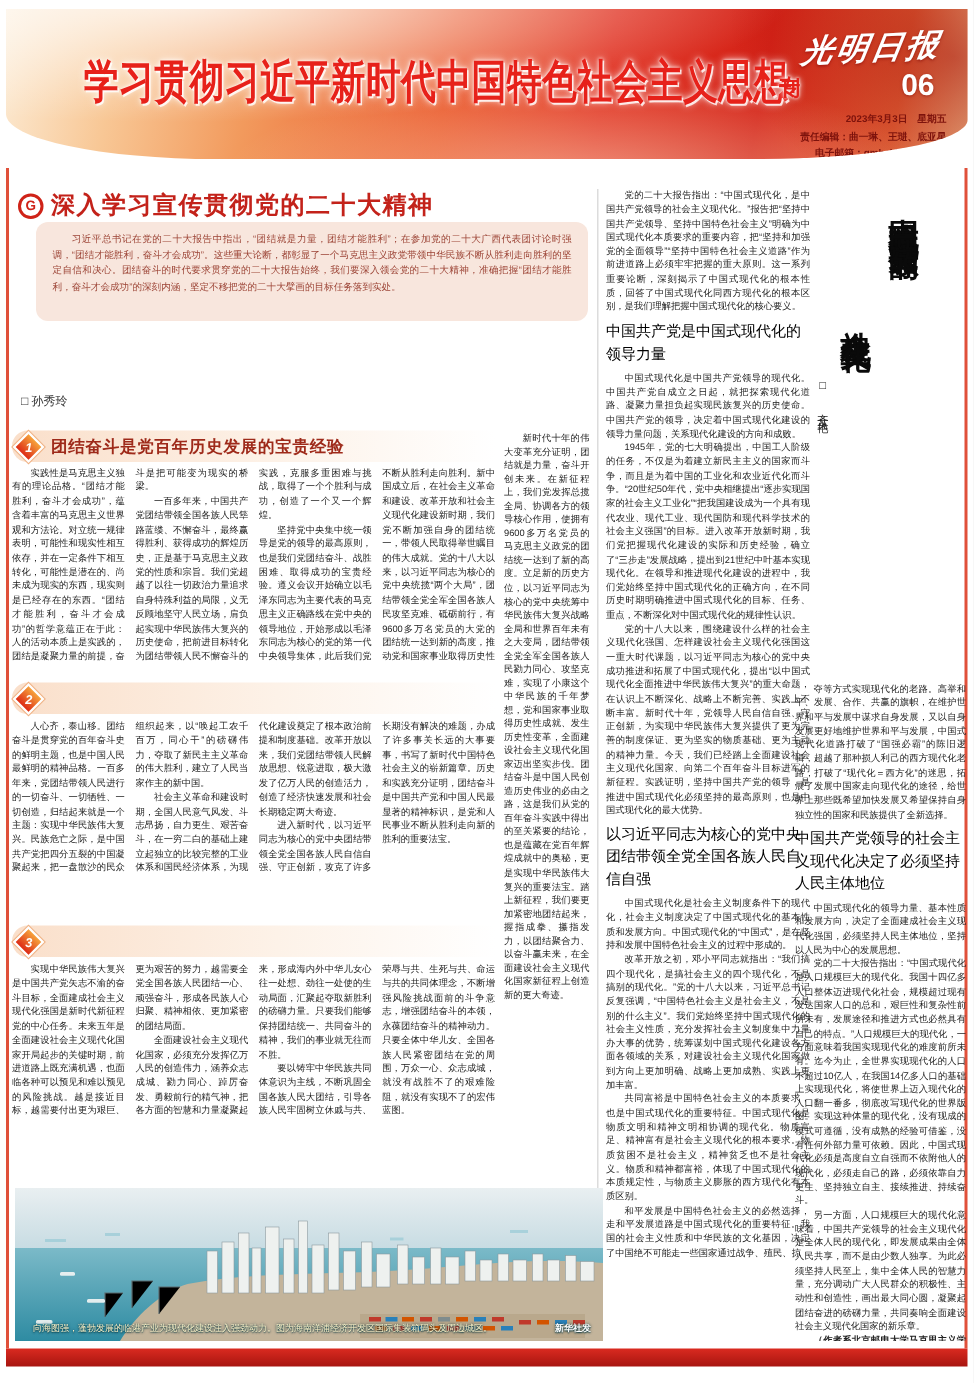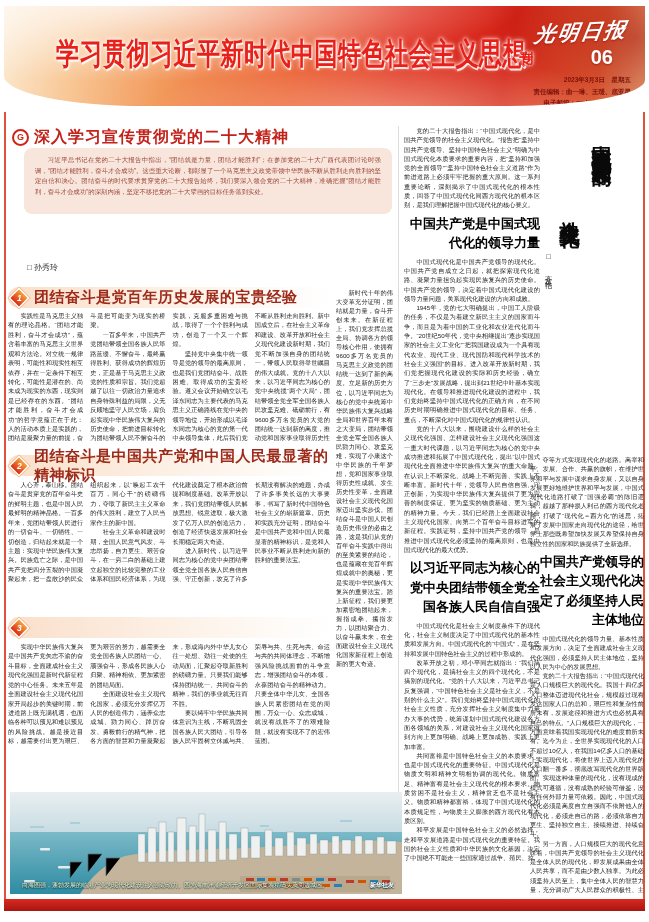--- a/index.html
+++ b/index.html
@@ -17,21 +17,21 @@
     transform:rotate(18deg);}
   .banner-title{position:absolute;left:52px;top:28px;font-size:23px;font-weight:900;
     letter-spacing:.5px;color:#e7211a;transform:scaleY(1.32);transform-origin:left top;white-space:nowrap;
     text-shadow:0 0 2px #fff,0 0 5px rgba(255,255,255,.9),1px 1px 0 rgba(255,255,255,.8);z-index:3;}
   .banner-zhuankan{position:absolute;left:514px;top:32px;writing-mode:vertical-rl;font-size:14px;
     font-weight:900;color:#e7211a;letter-spacing:2px;z-index:3;
     text-shadow:0 0 2px #fff,0 0 4px rgba(255,255,255,.85);}
   .masthead{position:absolute;right:18px;top:12px;color:#fff;z-index:3;
     font-family:"Liberation Serif",serif;font-style:italic;font-weight:bold;font-size:21px;
     letter-spacing:2px;transform:skewX(-12deg) rotate(-3deg);text-shadow:0 1px 2px rgba(120,0,0,.5);}
-  .page-num{position:absolute;right:32px;top:40px;color:#fff;font-size:20px;font-weight:bold;z-index:3;
+  .page-num{position:absolute;right:22px;top:40px;color:#fff;font-size:20px;font-weight:bold;z-index:3;
     text-shadow:0 1px 2px rgba(120,0,0,.5);}
   .banner-meta{position:absolute;right:14px;top:68px;text-align:right;font-size:6.5px;line-height:1.8;
     color:#7d120c;font-weight:bold;z-index:3;}
   
   .rail{position:absolute;top:112px;width:1.5px;height:787px;background:#e0503a;}
   .rail.left{left:4px;} .rail.right{left:643px;}
   .bottom-bar{position:absolute;left:4px;top:899px;width:641px;height:12px;
     background:linear-gradient(#da2a20,#a71510);}
   
   .eyebrow{position:absolute;left:12px;top:127px;display:flex;align-items:center;gap:5px;}
@@ -39,44 +39,44 @@
     align-items:center;justify-content:center;color:#cf2318;font-weight:900;font-size:9px;line-height:1;}
   .eyebrow-label{font-size:16px;font-weight:700;color:#c3221a;letter-spacing:1px;
     font-family:"Liberation Serif",serif;}
   .intro-box{position:absolute;left:24px;top:148px;width:346px;height:52px;background:#f8e6dd;
     border-radius:8px;padding:7px 11px;font-size:6.4px;line-height:1.66;color:#9c4436;
     text-align:justify;word-break:break-all;overflow:hidden;}
   .intro-box p{margin:0;text-indent:2em;}
   .headline{position:absolute;left:8px;top:219px;width:384px;text-align:center;
     font-family:"Liberation Serif",serif;font-weight:900;font-size:29px;letter-spacing:1px;color:#000;
     white-space:nowrap;}
-  .byline{position:absolute;left:14px;top:262px;font-size:8px;color:#333;margin-left:13px;}
+  .byline{position:absolute;left:14px;top:262px;font-size:8px;color:#333;}
   .sec-head{position:absolute;left:8px;width:322px;height:21px;display:flex;align-items:center;gap:9px;
     background:linear-gradient(90deg,#fadfca,#fdf2e8 55%,rgba(255,255,255,0));border-radius:11px 0 0 11px;
     padding-left:3px;box-sizing:border-box;}
   .badge{width:12px;height:12px;margin-left:2px;background:linear-gradient(180deg,#f6a23c,#dd2c17);
     transform:rotate(45deg);display:flex;align-items:center;justify-content:center;flex:0 0 auto;
     box-shadow:0 0 0 1.5px #fff,0 0 0 2.2px #f0b183;}
   .badge span{transform:rotate(-45deg);color:#fff;font-size:8.5px;font-weight:900;font-style:italic;}
-  .sec-title{font-size:15px;font-weight:900;color:#9e2a1a;font-family:"Liberation Serif",serif;
+  .sec-title{font-size:11px;font-weight:900;color:#9e2a1a;font-family:"Liberation Serif",serif;
     letter-spacing:.5px;}
   .cols4{position:absolute;left:8px;width:322px;column-count:4;column-gap:7px;font-size:6.2px;
     line-height:1.52;text-align:justify;word-break:break-all;overflow:hidden;color:#222;}
   .cols4 p{margin:0;text-indent:2em;}
   .tail-col{position:absolute;left:336px;top:288px;width:57px;height:498px;font-size:6.2px;
     line-height:1.46;text-align:justify;word-break:break-all;overflow:hidden;color:#222;}
   .tail-col p{margin:0;text-indent:2em;}
   
   .v-divider{position:absolute;left:398px;top:126px;width:1px;height:768px;background:#dcdcdc;}
   .col-a{position:absolute;left:404px;top:126px;width:136px;height:768px;font-size:6.2px;
     line-height:1.5;text-align:justify;word-break:break-all;overflow:hidden;color:#222;}
   .col-b{position:absolute;left:530px;top:455px;width:114px;height:439px;font-size:6.2px;
     line-height:1.5;text-align:justify;word-break:break-all;overflow:hidden;color:#222;}
   .col-a p,.col-b p{margin:0;text-indent:2em;}
-  .inline-head{margin:4px 0;text-align:right;font-weight:700;font-size:13px;color:#000;
+  .inline-head{margin:4px 0;text-align:left;font-weight:400;font-size:10px;color:#000;
     font-family:"Liberation Serif",serif;text-indent:0 !important;}
   .author-credit{font-weight:900;text-indent:2em;}
   .v-title{position:absolute;left:558px;top:130px;height:322px;writing-mode:vertical-rl;
     font-family:"Liberation Serif",serif;font-weight:900;color:#0a0a0a;}
   .vt1{font-size:20px;letter-spacing:1.5px;line-height:1.15;}
   .vt2{font-size:20px;letter-spacing:1.5px;line-height:1.15;padding-top:74px;margin-right:9px;}
   .v-byline{position:absolute;left:543px;top:252px;writing-mode:vertical-rl;font-size:7.5px;
     color:#222;letter-spacing:3px;}
   
   .photo{position:absolute;left:10px;top:792px;width:392px;height:102px;overflow:hidden;}
@@ -126,21 +126,20 @@
   <div class="cols4" style="top:311px;height:137px">
     <p>实践性是马克思主义独有的理论品格。“团结才能胜利，奋斗才会成功”，蕴含着丰富的马克思主义世界观和方法论。对立统一规律表明，可能性和现实性相互依存，并在一定条件下相互转化，可能性是潜在的、尚未成为现实的东西，现实则是已经存在的东西。“团结才能胜利，奋斗才会成功”的哲学意蕴正在于此：人的活动本质上是实践的，团结是凝聚力量的前提，奋斗是把可能变为现实的桥梁。</p>
     <p>一百多年来，中国共产党团结带领全国各族人民筚路蓝缕、不懈奋斗，最终赢得胜利、获得成功的辉煌历史，正是基于马克思主义政党的性质和宗旨。我们党超越了以往一切政治力量追求自身特殊利益的局限，义无反顾地坚守人民立场，肩负起实现中华民族伟大复兴的历史使命，把前进目标转化为团结带领人民不懈奋斗的实践，克服多重困难与挑战，取得了一个个胜利与成功，创造了一个又一个辉煌。</p>
     <p>坚持党中央集中统一领导是党的领导的最高原则，也是我们党团结奋斗、战胜困难、取得成功的宝贵经验。遵义会议开始确立以毛泽东同志为主要代表的马克思主义正确路线在党中央的领导地位，开始形成以毛泽东同志为核心的党的第一代中央领导集体，此后我们党不断从胜利走向胜利。新中国成立后，在社会主义革命和建设、改革开放和社会主义现代化建设新时期，我们党不断加强自身的团结统一，带领人民取得举世瞩目的伟大成就。党的十八大以来，以习近平同志为核心的党中央统揽“两个大局”，团结带领全党全军全国各族人民攻坚克难、砥砺前行，有9600多万名党员的大党的团结统一达到新的高度，推动党和国家事业取得历史性成就、发生历史性变革，中华民族的千年小康梦想如期实现，我国发展迈上新台阶。</p>
   </div>
 
   <div class="sec-head" style="top:455px">
     <span class="badge">
         <span>2</span>
       </span>
-    <span class="sec-title">团结奋斗是中国共产党和中国人民最显著的精神标识</span>
   </div>
   <div class="cols4" style="top:480px;height:130px">
     <p>人心齐，泰山移。团结奋斗是贯穿党的百年奋斗史的鲜明主题，也是中国人民最鲜明的精神品格。一百多年来，党团结带领人民进行的一切奋斗、一切牺牲、一切创造，归结起来就是一个主题：实现中华民族伟大复兴。民族危亡之际，是中国共产党把四分五裂的中国凝聚起来，把一盘散沙的民众组织起来，以“唤起工农千百万，同心干”的磅礴伟力，夺取了新民主主义革命的伟大胜利，建立了人民当家作主的新中国。</p>
     <p>社会主义革命和建设时期，全国人民意气风发、斗志昂扬，自力更生、艰苦奋斗，在一穷二白的基础上建立起独立的比较完整的工业体系和国民经济体系，为现代化建设奠定了根本政治前提和制度基础。改革开放以来，我们党团结带领人民解放思想、锐意进取，极大激发了亿万人民的创造活力，创造了经济快速发展和社会长期稳定两大奇迹。</p>
     <p>进入新时代，以习近平同志为核心的党中央团结带领全党全国各族人民自信自强、守正创新，攻克了许多长期没有解决的难题，办成了许多事关长远的大事要事，书写了新时代中国特色社会主义的崭新篇章。历史和实践充分证明，团结奋斗是中国共产党和中国人民最显著的精神标识，是党和人民事业不断从胜利走向新的胜利的重要法宝。</p>
   </div>
 
   <div class="sec-head" style="top:617px">
     <span class="badge">
         <span>3</span>

